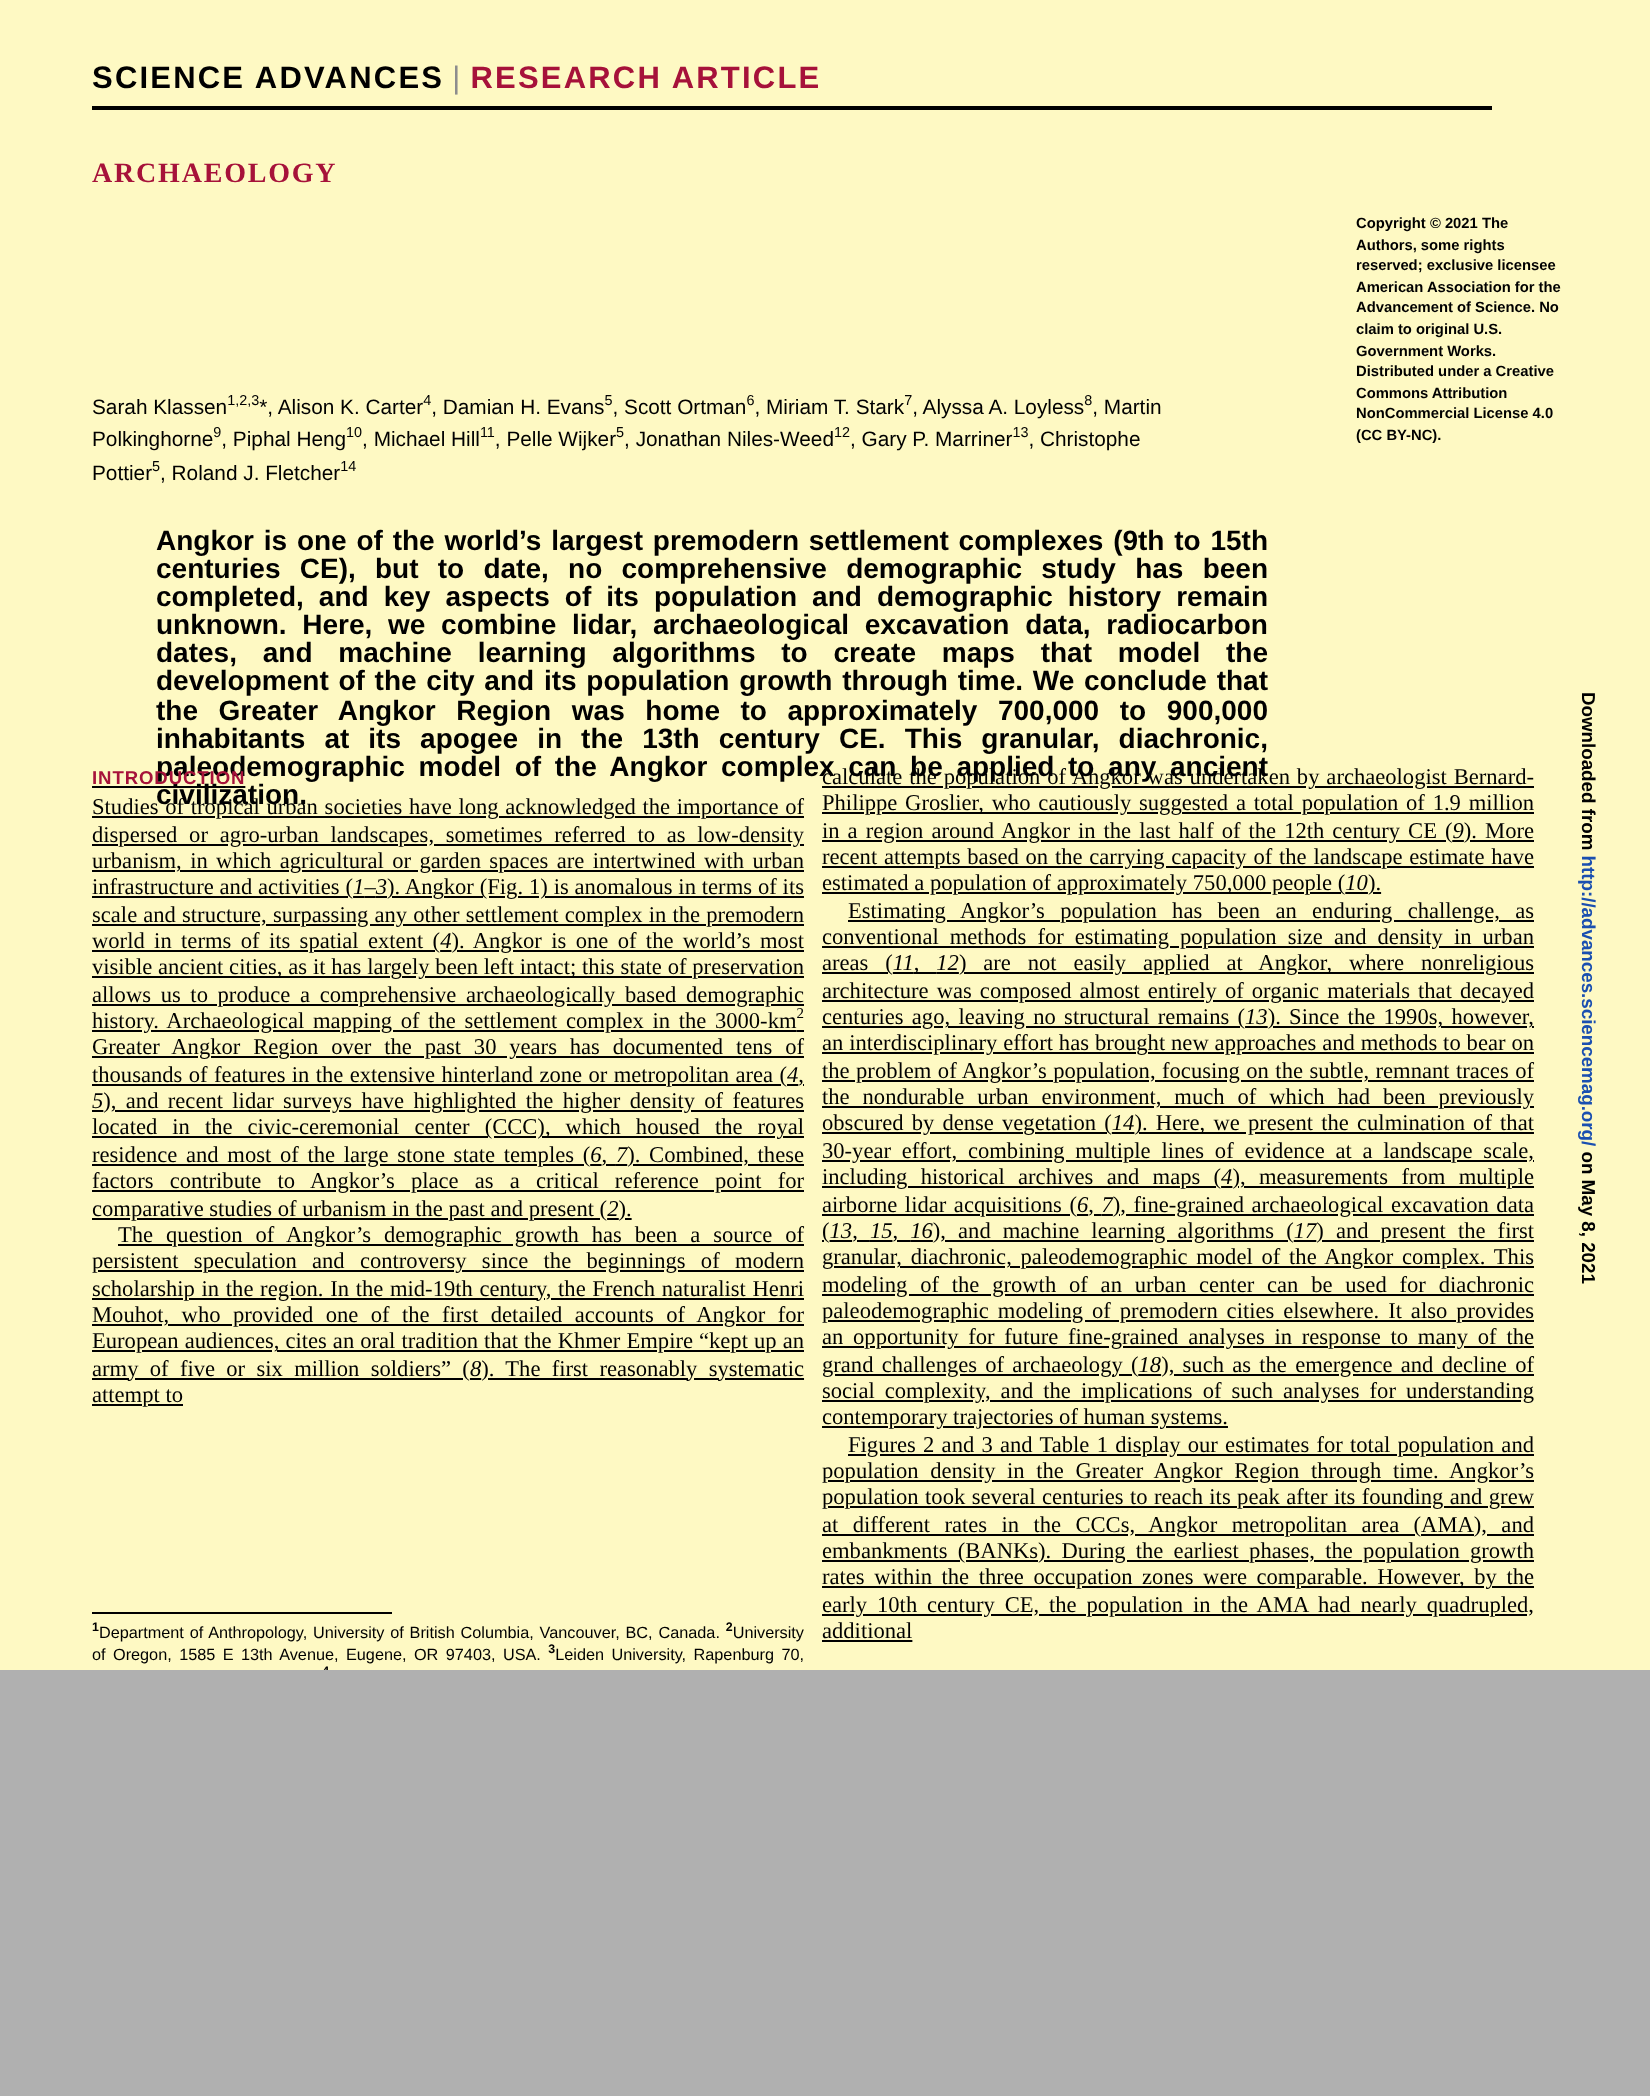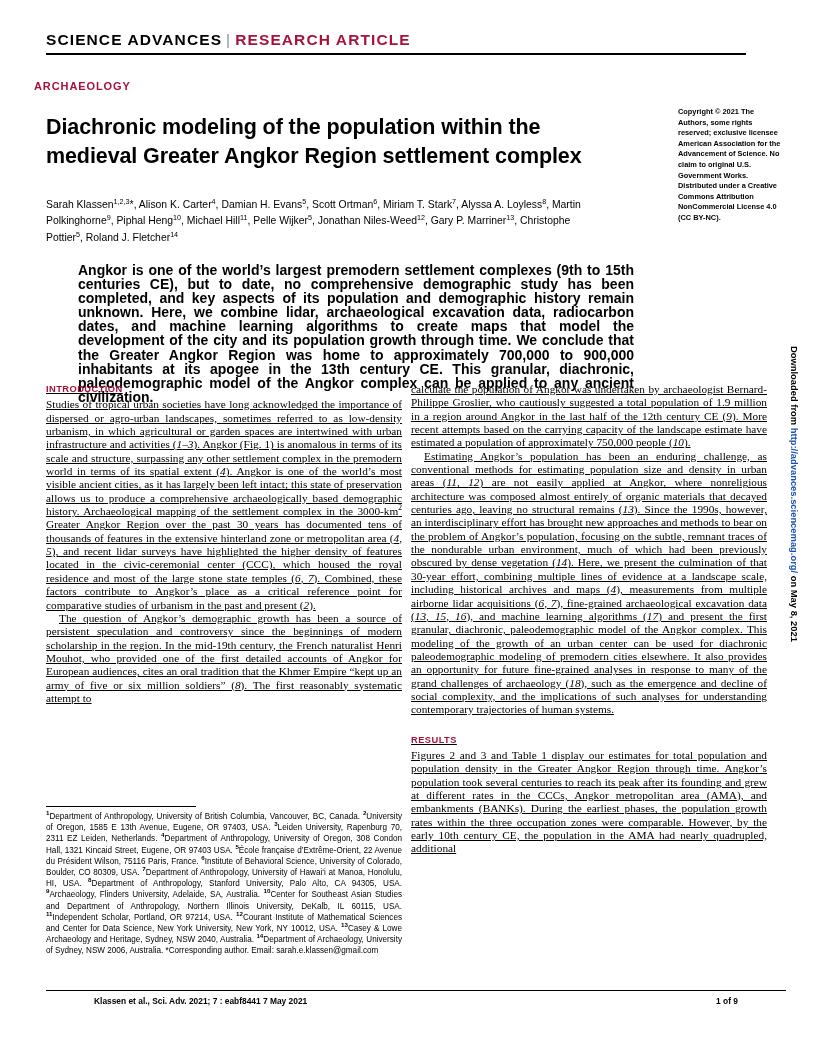--- a/index.html
+++ b/index.html
@@ -6,22 +6,22 @@
     margin: 0;
     padding: 0;
     background: #b0b0b0;
   }
   body {
     font-family: "Liberation Serif", serif;
   }
   .page {
     position: relative;
     width: 825px;
-    height: 1048px;
-    background: #ffffff;
+    height: 835px;
+    background: #fef9c3;
     overflow: hidden;
     box-sizing: border-box;
   }
 
   
   .masthead {
     position: absolute;
     left: 46px;
     top: 31px;
     width: 700px;
@@ -44,25 +44,25 @@
   }
   .masthead-rule {
     margin-top: 4px;
     border-top: 2.6px solid #000000;
     width: 700px;
   }
 
   
   .kicker {
     position: absolute;
-    left: 34px;
+    left: 46px;
     top: 80px;
-    font-family: Liberation Sans, sans-serif;
-    font-weight: bold;
-    font-size: 11px;
+    font-family: Liberation Serif, serif;
+    font-weight: bold;
+    font-size: 14px;
     letter-spacing: 0.9px;
     color: #a6123a;
   }
 
   
   .title {
     position: absolute;
     left: 46px;
     top: 99px;
     width: 545px;
@@ -224,40 +224,38 @@
 
   <div class="masthead">
     <div class="masthead-line">
       <span>SCIENCE ADVANCES</span><span class="sep">|</span><span class="ra">RESEARCH ARTICLE</span>
     </div>
     <div class="masthead-rule"></div>
   </div>
 
   <div class="kicker">ARCHAEOLOGY</div>
 
-  <h1 class="title">Diachronic modeling of the population within the medieval Greater Angkor Region settlement complex</h1>
 
   <div class="authors">Sarah Klassen<sup>1,2,3</sup>*, Alison K. Carter<sup>4</sup>, Damian H. Evans<sup>5</sup>, Scott Ortman<sup>6</sup>, Miriam T. Stark<sup>7</sup>, Alyssa A. Loyless<sup>8</sup>, Martin Polkinghorne<sup>9</sup>, Piphal Heng<sup>10</sup>, Michael Hill<sup>11</sup>, Pelle Wijker<sup>5</sup>, Jonathan Niles-Weed<sup>12</sup>, Gary P. Marriner<sup>13</sup>, Christophe Pottier<sup>5</sup>, Roland J. Fletcher<sup>14</sup></div>
 
   <div class="abstract">Angkor is one of the world’s largest premodern settlement complexes (9th to 15th centuries CE), but to date, no comprehensive demographic study has been completed, and key aspects of its population and demographic history remain unknown. Here, we combine lidar, archaeological excavation data, radiocarbon dates, and machine learning algorithms to create maps that model the development of the city and its population growth through time. We conclude that the Greater Angkor Region was home to approximately 700,000 to 900,000 inhabitants at its apogee in the 13th century CE. This granular, diachronic, paleodemographic model of the Angkor complex can be applied to any ancient civilization.</div>
 
   <div class="copyright">Copyright © 2021 The Authors, some rights reserved; exclusive licensee American Association for the Advancement of Science. No claim to original U.S. Government Works. Distributed under a Creative Commons Attribution NonCommercial License 4.0 (CC BY-NC).</div>
 
   <div class="download-strip"><span>Downloaded from </span><span class="url">http://advances.sciencemag.org/</span><span> on May 8, 2021</span></div>
 
   <div class="col col-left">
     <div class="secthead">INTRODUCTION</div>
     <p class="para">Studies of tropical urban societies have long acknowledged the importance of dispersed or agro-urban landscapes, sometimes referred to as low-density urbanism, in which agricultural or garden spaces are intertwined with urban infrastructure and activities (<i>1</i>–<i>3</i>). Angkor (Fig. 1) is anomalous in terms of its scale and structure, surpassing any other settlement complex in the premodern world in terms of its spatial extent (<i>4</i>). Angkor is one of the world’s most visible ancient cities, as it has largely been left intact; this state of preservation allows us to produce a comprehensive archaeologically based demographic history. Archaeological mapping of the settlement complex in the 3000-km<sup>2</sup> Greater Angkor Region over the past 30 years has documented tens of thousands of features in the extensive hinterland zone or metropolitan area (<i>4</i>, <i>5</i>), and recent lidar surveys have highlighted the higher density of features located in the civic-ceremonial center (CCC), which housed the royal residence and most of the large stone state temples (<i>6</i>, <i>7</i>). Combined, these factors contribute to Angkor’s place as a critical reference point for comparative studies of urbanism in the past and present (<i>2</i>).</p>
     <p class="para">The question of Angkor’s demographic growth has been a source of persistent speculation and controversy since the beginnings of modern scholarship in the region. In the mid-19th century, the French naturalist Henri Mouhot, who provided one of the first detailed accounts of Angkor for European audiences, cites an oral tradition that the Khmer Empire “kept up an army of five or six million soldiers” (<i>8</i>). The first reasonably systematic attempt to</p>
   </div>
 
   <div class="col col-right">
     <p class="para">calculate the population of Angkor was undertaken by archaeologist Bernard-Philippe Groslier, who cautiously suggested a total population of 1.9 million in a region around Angkor in the last half of the 12th century CE (<i>9</i>). More recent attempts based on the carrying capacity of the landscape estimate have estimated a population of approximately 750,000 people (<i>10</i>).</p>
     <p class="para">Estimating Angkor’s population has been an enduring challenge, as conventional methods for estimating population size and density in urban areas (<i>11</i>, <i>12</i>) are not easily applied at Angkor, where nonreligious architecture was composed almost entirely of organic materials that decayed centuries ago, leaving no structural remains (<i>13</i>). Since the 1990s, however, an interdisciplinary effort has brought new approaches and methods to bear on the problem of Angkor’s population, focusing on the subtle, remnant traces of the nondurable urban environment, much of which had been previously obscured by dense vegetation (<i>14</i>). Here, we present the culmination of that 30-year effort, combining multiple lines of evidence at a landscape scale, including historical archives and maps (<i>4</i>), measurements from multiple airborne lidar acquisitions (<i>6</i>, <i>7</i>), fine-grained archaeological excavation data (<i>13</i>, <i>15</i>, <i>16</i>), and machine learning algorithms (<i>17</i>) and present the first granular, diachronic, paleodemographic model of the Angkor complex. This modeling of the growth of an urban center can be used for diachronic paleodemographic modeling of premodern cities elsewhere. It also provides an opportunity for future fine-grained analyses in response to many of the grand challenges of archaeology (<i>18</i>), such as the emergence and decline of social complexity, and the implications of such analyses for understanding contemporary trajectories of human systems.</p>
-    <div class="secthead spaced">RESULTS</div>
     <p class="para">Figures 2 and 3 and Table 1 display our estimates for total population and population density in the Greater Angkor Region through time. Angkor’s population took several centuries to reach its peak after its founding and grew at different rates in the CCCs, Angkor metropolitan area (AMA), and embankments (BANKs). During the earliest phases, the population growth rates within the three occupation zones were comparable. However, by the early 10th century CE, the population in the AMA had nearly quadrupled, additional</p>
   </div>
 
   <div class="affil-rule"></div>
   <div class="affiliations"><sup>1</sup>Department of Anthropology, University of British Columbia, Vancouver, BC, Canada. <sup>2</sup>University of Oregon, 1585 E 13th Avenue, Eugene, OR 97403, USA. <sup>3</sup>Leiden University, Rapenburg 70, 2311 EZ Leiden, Netherlands. <sup>4</sup>Department of Anthropology, University of Oregon, 308 Condon Hall, 1321 Kincaid Street, Eugene, OR 97403 USA. <sup>5</sup>École française d’Extrême-Orient, 22 Avenue du Président Wilson, 75116 Paris, France. <sup>6</sup>Institute of Behavioral Science, University of Colorado, Boulder, CO 80309, USA. <sup>7</sup>Department of Anthropology, University of Hawai‘i at Manoa, Honolulu, HI, USA. <sup>8</sup>Department of Anthropology, Stanford University, Palo Alto, CA 94305, USA. <sup>9</sup>Archaeology, Flinders University, Adelaide, SA, Australia. <sup>10</sup>Center for Southeast Asian Studies and Department of Anthropology, Northern Illinois University, DeKalb, IL 60115, USA. <sup>11</sup>Independent Scholar, Portland, OR 97214, USA. <sup>12</sup>Courant Institute of Mathematical Sciences and Center for Data Science, New York University, New York, NY 10012, USA. <sup>13</sup>Casey &amp; Lowe Archaeology and Heritage, Sydney, NSW 2040, Australia. <sup>14</sup>Department of Archaeology, University of Sydney, NSW 2006, Australia. *Corresponding author. Email: sarah.e.klassen@gmail.com</div>
 
   <div class="footer-rule"></div>
   <div class="footer footer-left">Klassen et al., Sci. Adv. 2021; 7 : eabf8441    7 May 2021</div>
   <div class="footer footer-right">1 of 9</div>
 

